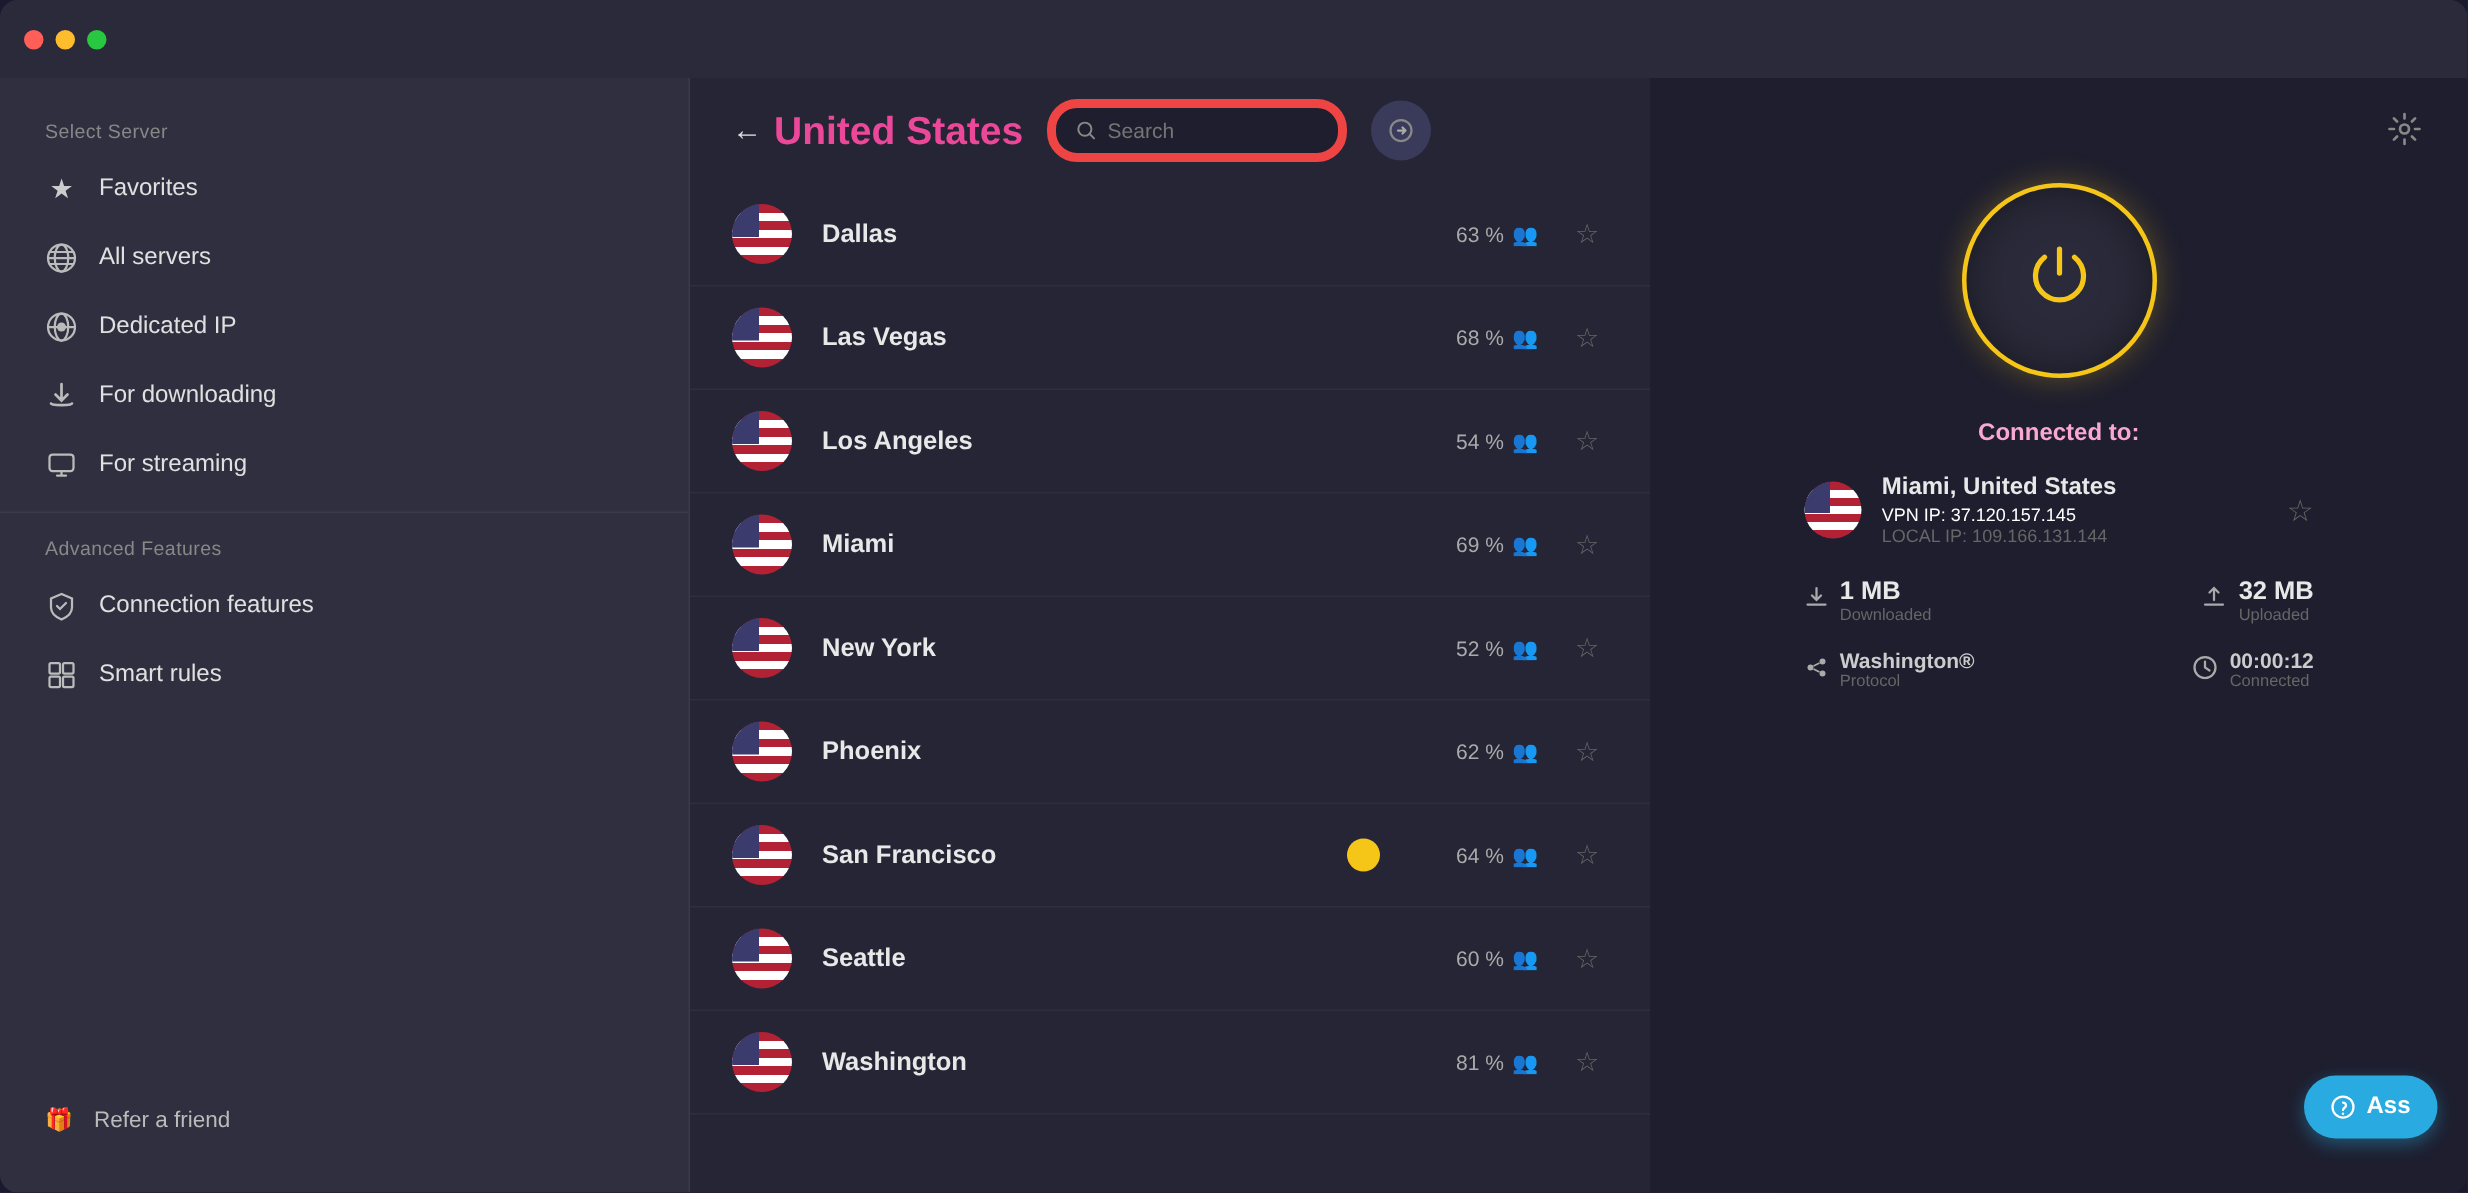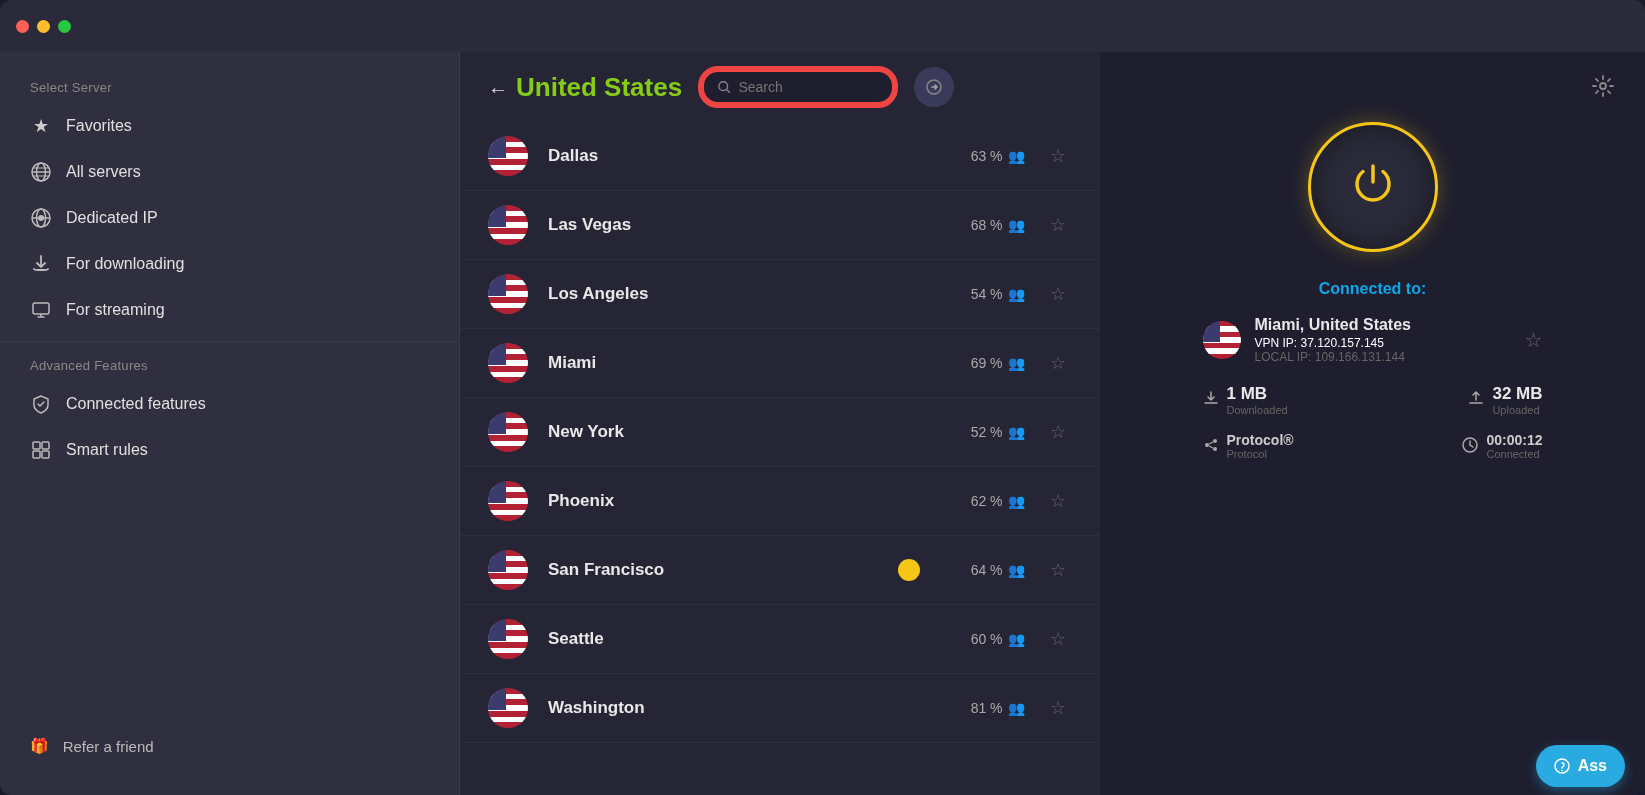--- a/index.html
+++ b/index.html
@@ -130,21 +130,21 @@
       font-size: 18px;
       cursor: pointer;
       display: flex;
       align-items: center;
       gap: 4px;
     }
 
     .panel-title {
       font-size: 26px;
       font-weight: 700;
-      color: #84cc16;
+      color: #ec4899;
       flex: 1;
     }
 
     .search-box {
       background: #1e1e2e;
       border: 6px solid #ef4444;
       border-radius: 20px;
       padding: 7px 14px;
       display: flex;
       align-items: center;
@@ -287,21 +287,21 @@
       font-size: 42px;
     }
 
     .connected-section {
       margin-top: 28px;
       width: 100%;
       max-width: 340px;
     }
 
     .connected-label {
-      color: #0ea5e9;
+      color: #f9a8d4;
       font-size: 16px;
       font-weight: 600;
       text-align: center;
       margin-bottom: 18px;
     }
 
     .connected-server {
       display: flex;
       align-items: center;
       gap: 14px;
@@ -384,21 +384,21 @@
 
     .protocol-value {
       font-size: 14px;
       font-weight: 600;
       color: #ccc;
     }
 
     
     .assist-btn {
       position: fixed;
-      bottom: 8px;
+      bottom: 36px;
       right: 20px;
       background: #29abe2;
       color: white;
       border-radius: 24px;
       padding: 12px 18px;
       display: flex;
       align-items: center;
       gap: 8px;
       cursor: pointer;
       font-size: 16px;
@@ -528,21 +528,21 @@
 
       <div class="sidebar-section-label">Advanced Features</div>
 
       <div class="sidebar-item">
         <span class="sidebar-icon">
           <svg width="20" height="20" viewBox="0 0 20 20" fill="none">
             <path d="M10 2L3 5v6c0 4 3.5 6.5 7 8 3.5-1.5 7-4 7-8V5L10 2z" stroke="#bbb" stroke-width="1.5" fill="none"></path>
             <polyline points="7,10 9,12 13,8" stroke="#bbb" stroke-width="1.5" stroke-linecap="round"></polyline>
           </svg>
         </span>
-        <span>Connected features</span>
+        <span>Connection features</span>
       </div>
 
       <div class="sidebar-item">
         <span class="sidebar-icon">
           <svg width="20" height="20" viewBox="0 0 20 20" fill="none">
             <rect x="2" y="2" width="7" height="7" rx="1" stroke="#bbb" stroke-width="1.5"></rect>
             <rect x="11" y="2" width="7" height="7" rx="1" stroke="#bbb" stroke-width="1.5"></rect>
             <rect x="2" y="11" width="7" height="7" rx="1" stroke="#bbb" stroke-width="1.5"></rect>
             <rect x="11" y="11" width="7" height="7" rx="1" stroke="#bbb" stroke-width="1.5"></rect>
           </svg>
@@ -714,21 +714,21 @@
             <span class="protocol-icon">
               <svg width="16" height="16" viewBox="0 0 16 16" fill="none">
                 <circle cx="4" cy="8" r="2" fill="#aaa"></circle>
                 <circle cx="12" cy="4" r="2" fill="#aaa"></circle>
                 <circle cx="12" cy="12" r="2" fill="#aaa"></circle>
                 <line x1="6" y1="7" x2="10" y2="5" stroke="#aaa" stroke-width="1.2"></line>
                 <line x1="6" y1="9" x2="10" y2="11" stroke="#aaa" stroke-width="1.2"></line>
               </svg>
             </span>
             <div>
-              <div class="protocol-value">Protocol®</div>
+              <div class="protocol-value">Washington®</div>
               <div class="stat-label">Protocol</div>
             </div>
           </div>
 
           <div class="protocol-item">
             <span class="protocol-icon">
               <svg width="16" height="16" viewBox="0 0 16 16" fill="none">
                 <circle cx="8" cy="8" r="7" stroke="#aaa" stroke-width="1.5"></circle>
                 <path d="M8 4v4l3 2" stroke="#aaa" stroke-width="1.5" stroke-linecap="round"></path>
               </svg>

